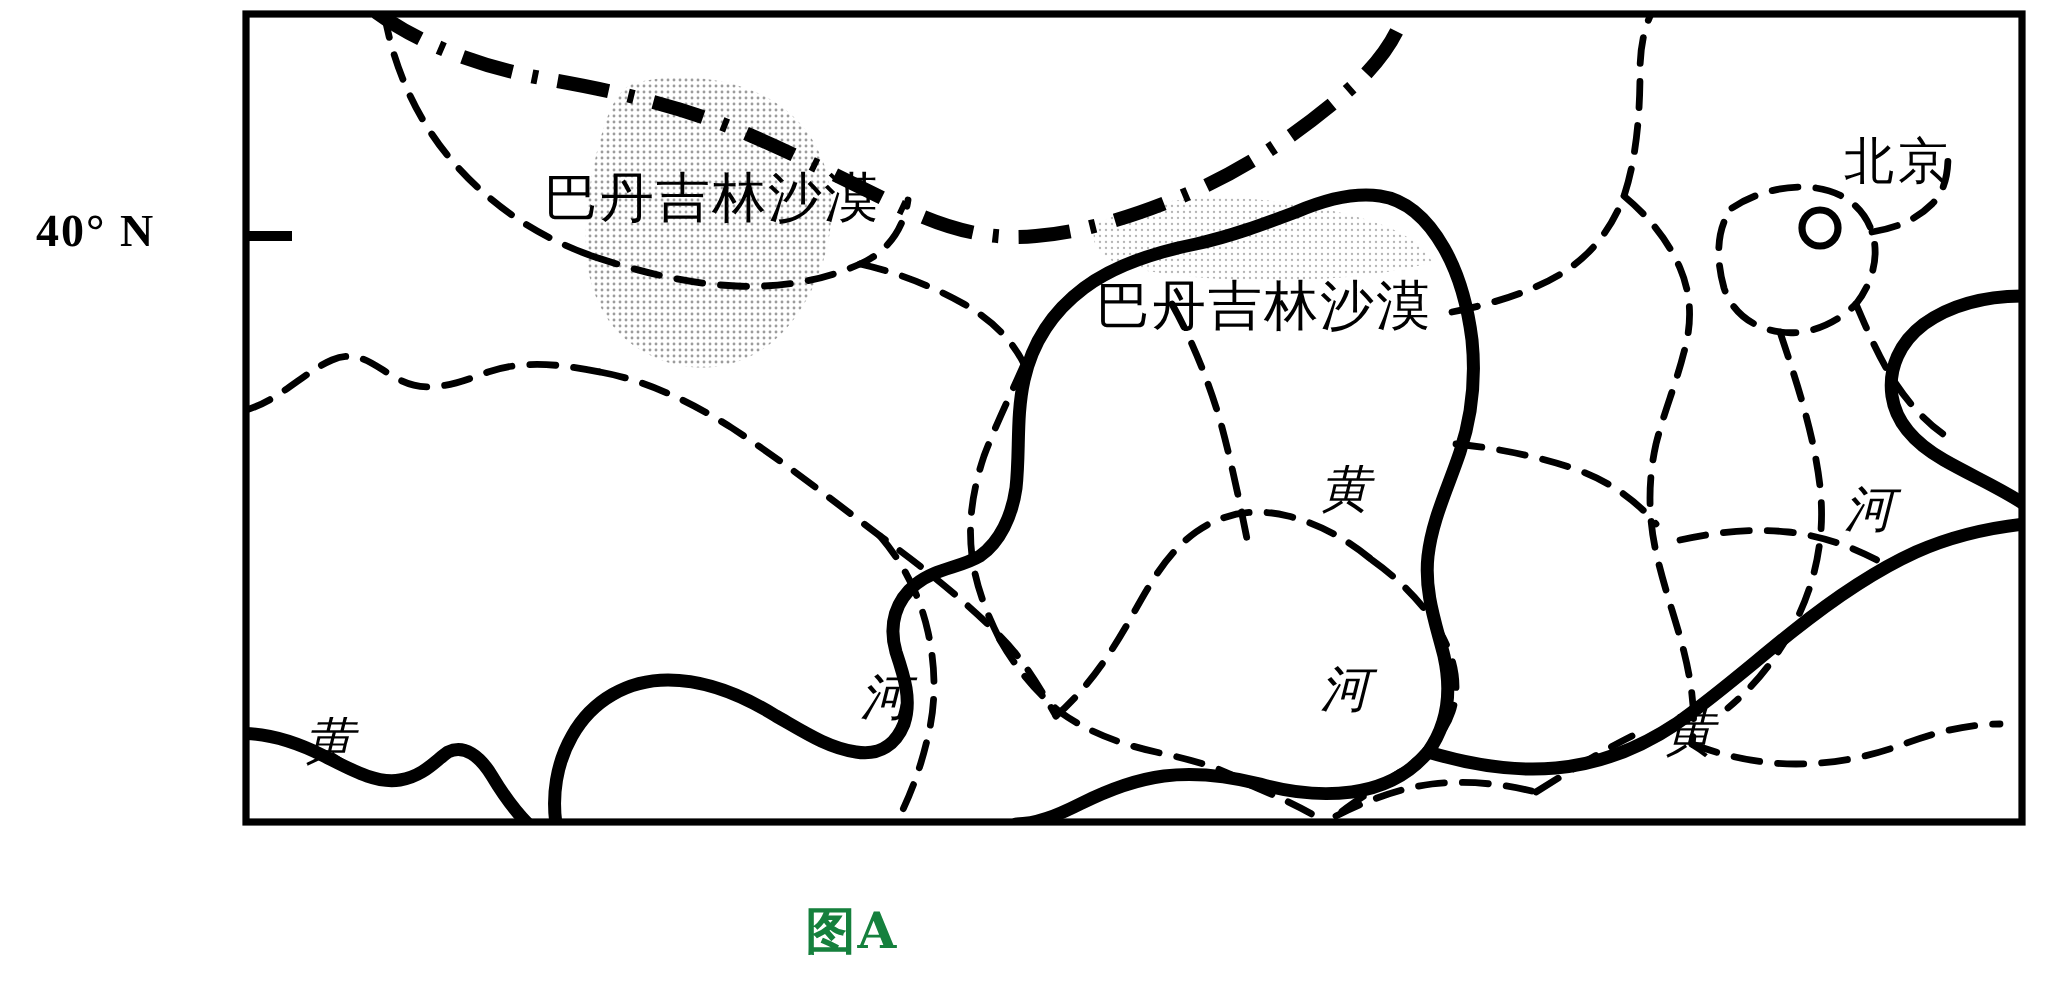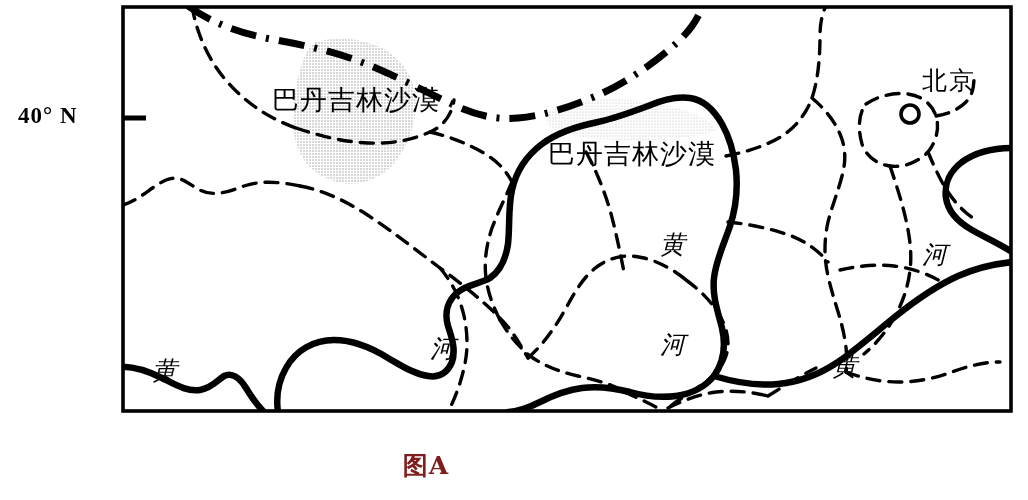--- a/index.html
+++ b/index.html
@@ -41,21 +41,21 @@
   }
   .caption {
     position: absolute;
     left: 0;
     top: 449px;
     width: 852px;
     text-align: center;
     font-family: "DejaVu Serif", "Liberation Serif", serif;
     font-size: 25px;
     font-weight: 700;
-    color: #7f1d1d;
+    color: #15803d;
     letter-spacing: 1px;
   }
   .map-label {
     position: absolute;
     color: #000000;
     white-space: nowrap;
     line-height: 1;
   }
   .label-desert {
     font-family: "DejaVu Serif", "Liberation Serif", serif;

